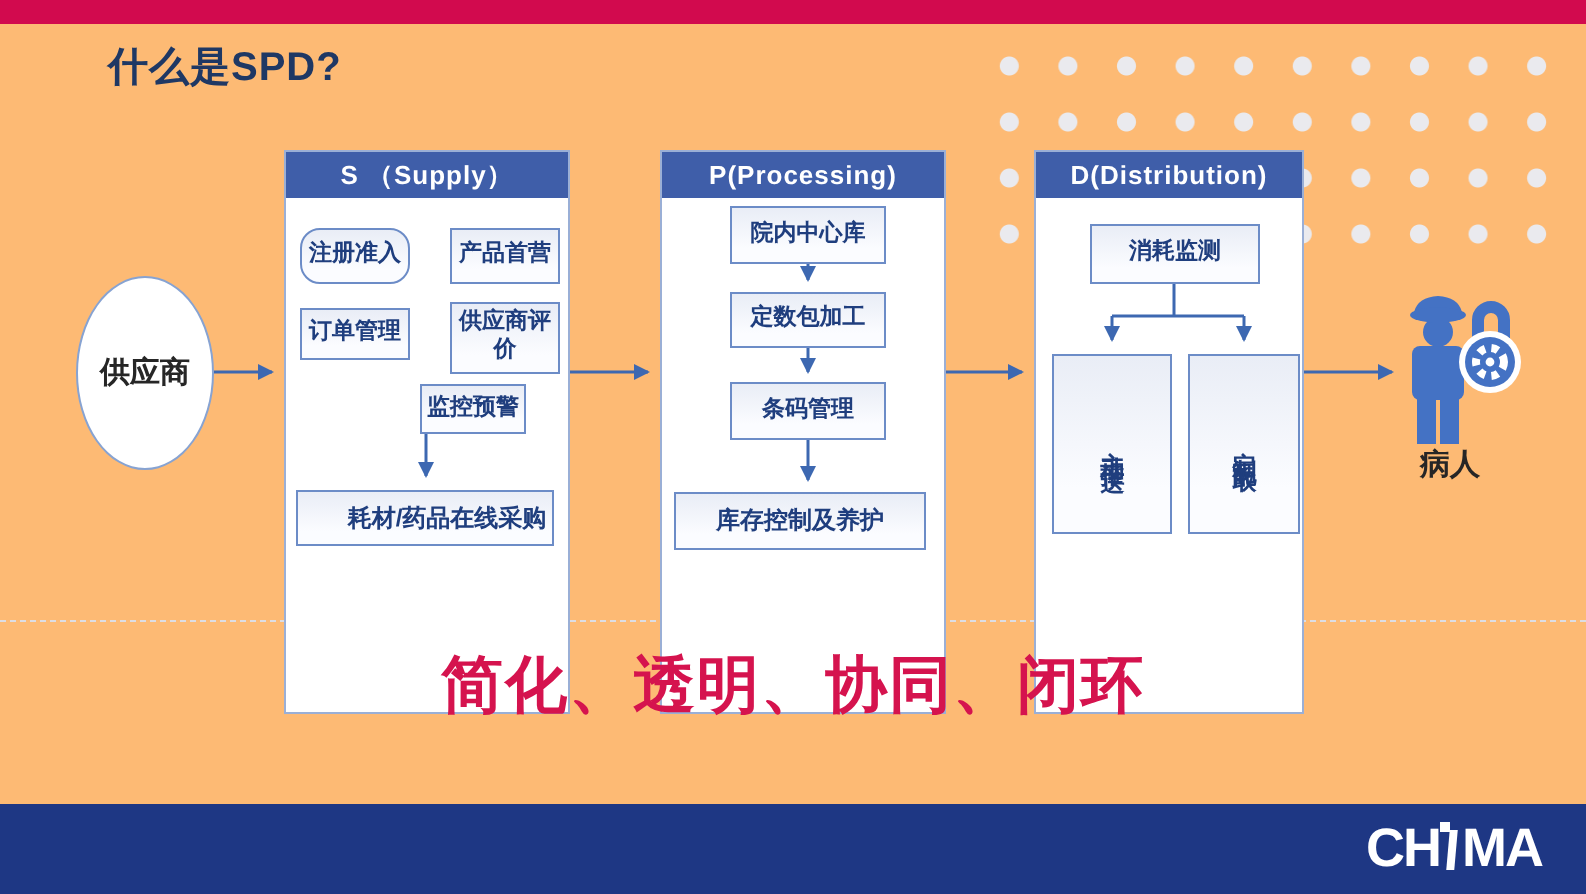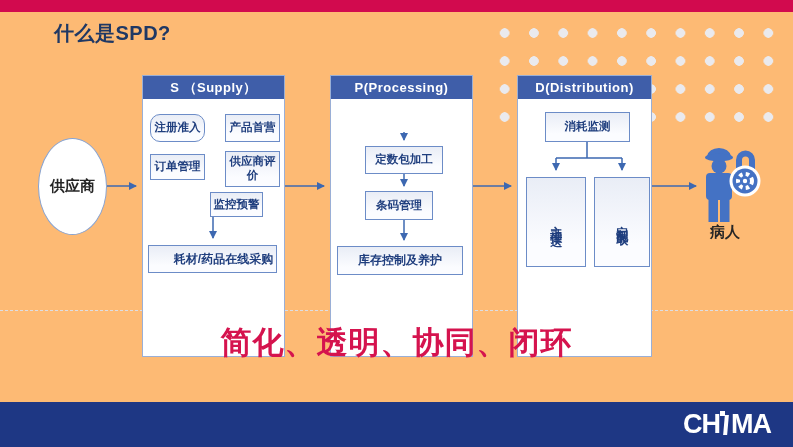--- a/index.html
+++ b/index.html
@@ -91,22 +91,23 @@
   <div class="box" style="left:150px;top:114px;width:55px;height:28px;border-radius:10px;">注册准入</div>
   <div class="box" style="left:225px;top:114px;width:55px;height:28px;">产品首营</div>
   <div class="box" style="left:225px;top:151px;width:55px;height:36px;">供应商评价</div>
   <div class="box" style="left:150px;top:154px;width:55px;height:26px;">订单管理</div>
   <div class="box" style="left:187px;top:192px;width:53px;height:25px;margin-left:23px;">监控预警</div>
   <div class="box box-wide" style="left:148px;top:245px;width:129px;height:28px;padding-left:22px;">耗材/药品在线采购</div>
 
   <div class="col" style="left:330px;width:143px;">
     <div class="col-header">P(Processing)</div>
   </div>
+  <div class="box" style="left:365px;top:103px;width:78px;height:29px;">院内中心库</div>
   <div class="box" style="left:365px;top:146px;width:78px;height:28px;">定数包加工</div>
-  <div class="box" style="left:365px;top:191px;width:68px;height:29px;">条码管理</div>
+  <div class="box" style="left:365px;top:191px;width:78px;height:29px;">条码管理</div>
   <div class="box box-wide" style="left:337px;top:246px;width:126px;height:29px;">库存控制及养护</div>
 
   <div class="col" style="left:517px;width:135px;">
     <div class="col-header">D(Distribution)</div>
   </div>
   <div class="box" style="left:545px;top:112px;width:85px;height:30px;">消耗监测</div>
   <div class="box vbox" style="left:526px;top:177px;width:60px;height:90px;">主动推送</div>
   <div class="box vbox" style="left:594px;top:177px;width:56px;height:90px;">定制配取</div>
 
   <svg class="person" width="78" height="84" viewBox="0 0 78 84">

